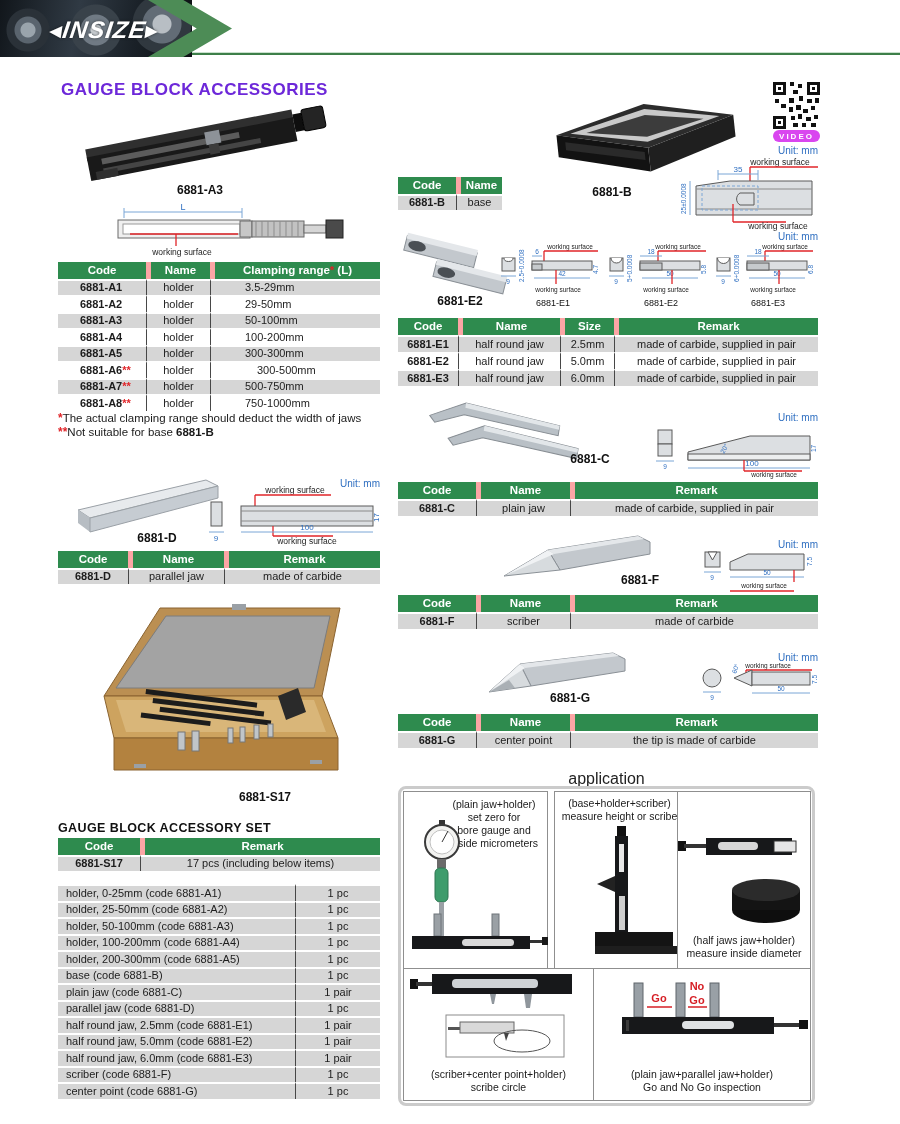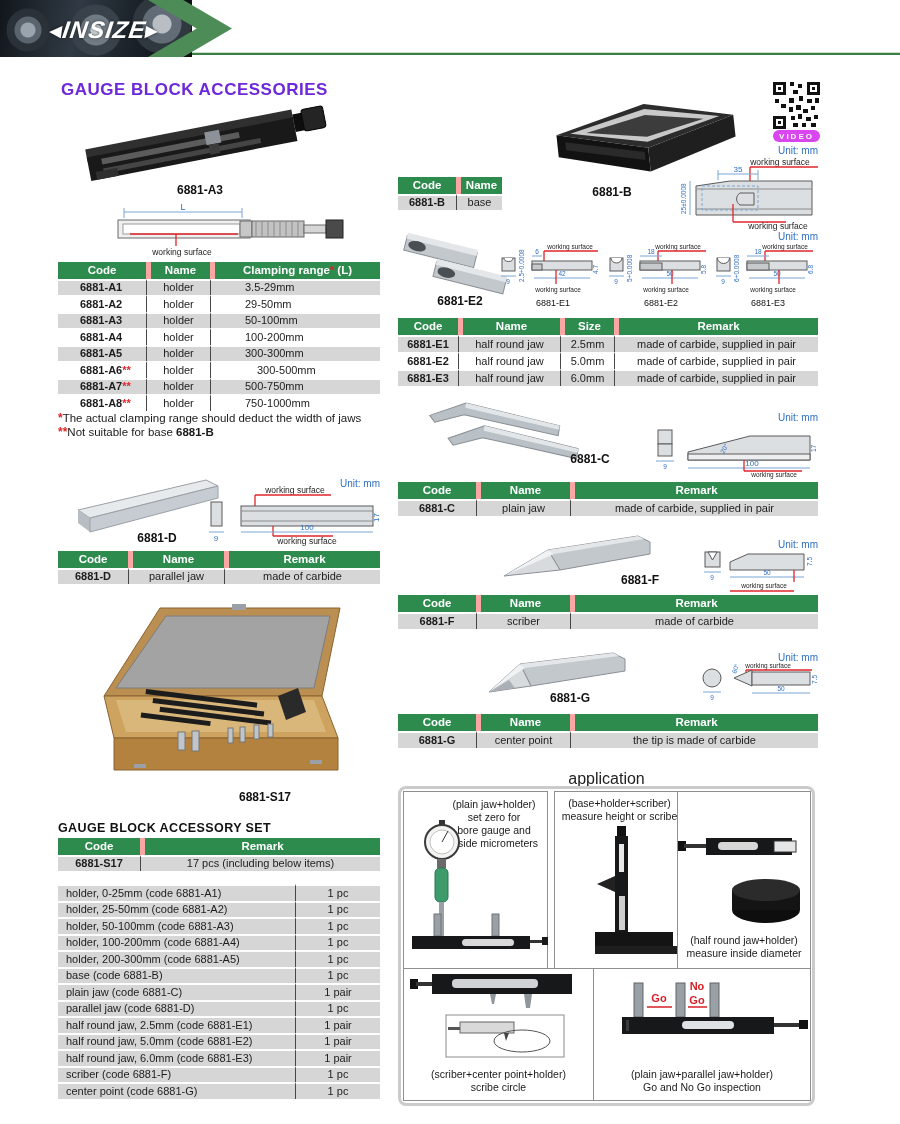--- a/index.html
+++ b/index.html
@@ -638,21 +638,21 @@
       <rect x="0" y="19" width="8" height="10" fill="#111"></rect>
       <rect x="6" y="22" width="22" height="4" fill="#333"></rect>
       <rect x="28" y="16" width="86" height="17" fill="#17181a"></rect>
       <rect x="40" y="20" width="40" height="8" rx="4" fill="#d7d7d7"></rect>
       <rect x="96" y="19" width="22" height="11" fill="#e6e6e6" stroke="#333"></rect>
       <ellipse cx="88" cy="88" rx="34" ry="13" fill="#0e0e0e"></ellipse>
       <rect x="54" y="68" width="68" height="20" fill="#141414"></rect>
       <ellipse cx="88" cy="68" rx="34" ry="11" fill="#2b2b2b"></ellipse>
     </svg>
     <div class="cap" style="left:0;bottom:8px;width:100%">
-      <div>(half round jaw+holder)</div>
+      <div>(half jaws jaw+holder)</div>
       <div>measure inside diameter</div>
     </div>
   </div>
 
   <div class="cell" style="left:2px;top:179px;width:191px;height:133px;">
     <svg style="left:0;top:2px" width="191" height="92" viewBox="0 0 191 92">
       <rect x="6" y="8" width="8" height="10" fill="#111"></rect>
       <rect x="12" y="11" width="18" height="4" fill="#333"></rect>
       <rect x="28" y="3" width="140" height="20" fill="#17181a"></rect>
       <rect x="48" y="8" width="86" height="9" rx="4" fill="#cfd3d6"></rect>

